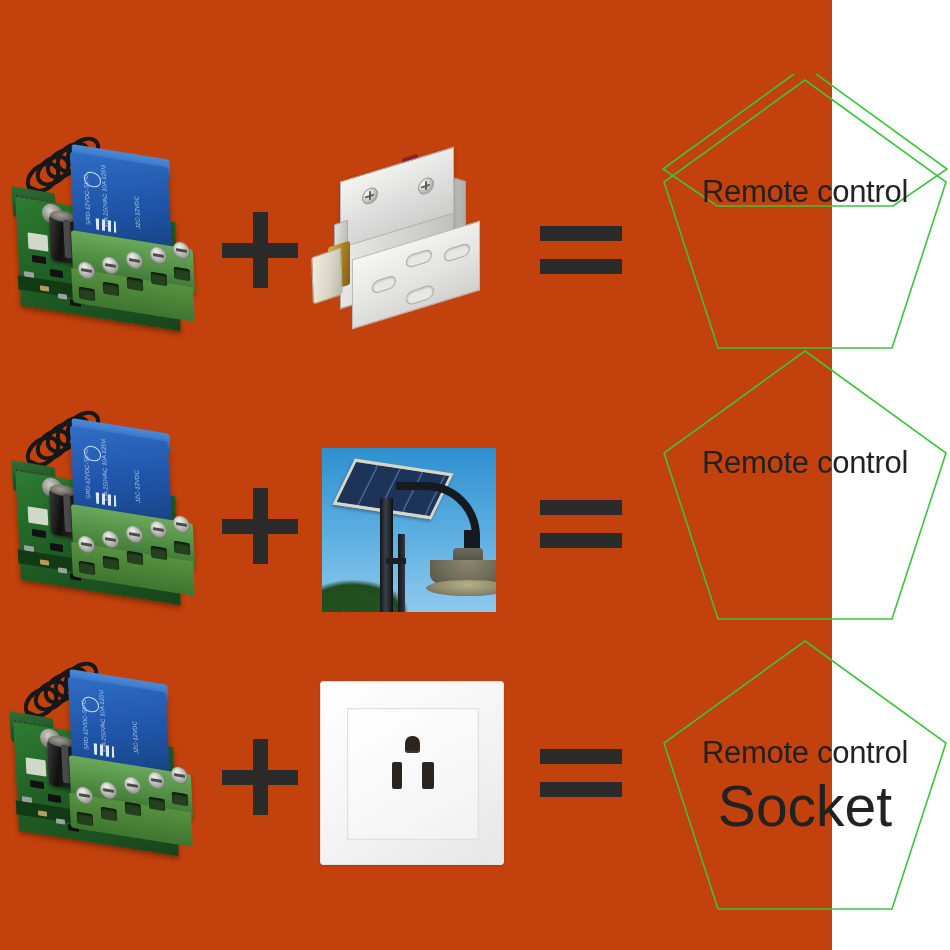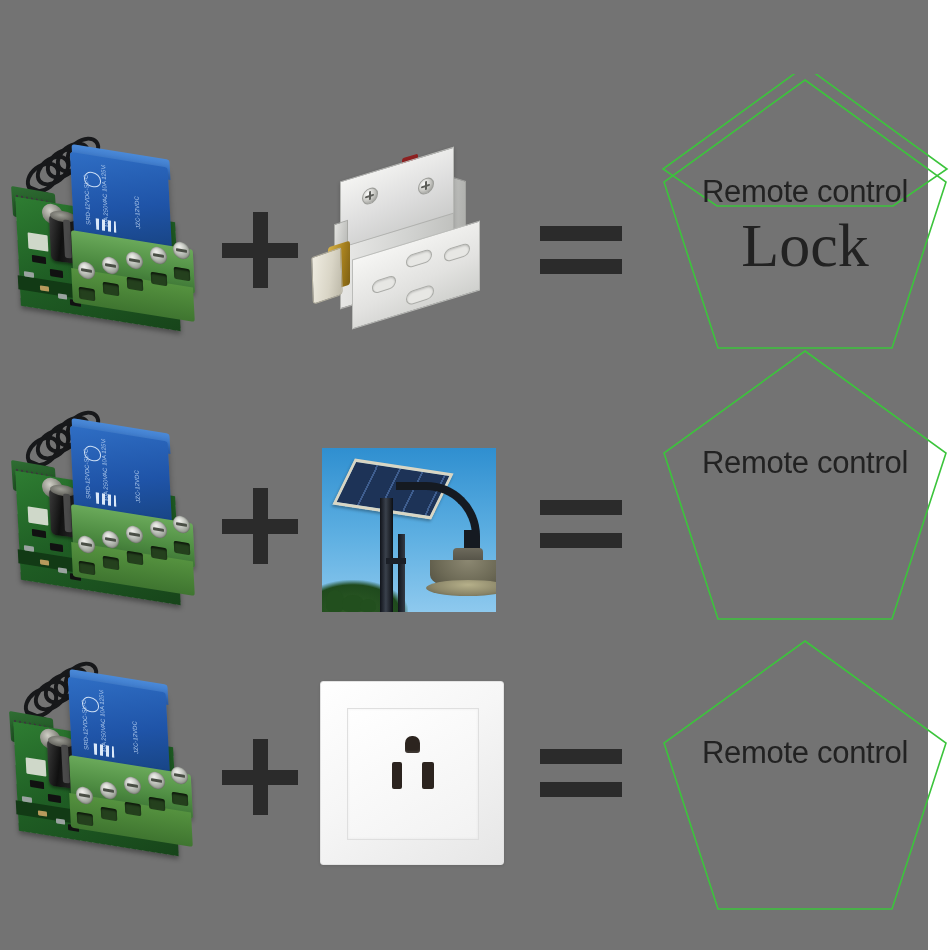--- a/index.html
+++ b/index.html
@@ -8,23 +8,23 @@
     background: #ffffff;
   }
   body {
     width: 950px;
     height: 950px;
     font-family: "Liberation Sans", sans-serif;
     overflow: hidden;
   }
   #page {
     position: relative;
-    width: 928px;
+    width: 832px;
     height: 950px;
-    background: #737373;
+    background: #c2410c;
   }
 
   
   .row {
     position: absolute;
     left: 0;
     width: 950px;
   }
   .cell {
     position: absolute;
@@ -704,21 +704,20 @@
       <div class="bar b1"></div>
         <div class="bar b2"></div>
     </div>
 
     <div class="pentagon-wrap" style="left:660px;top:-56px;">
       <svg viewBox="0 0 290 276" preserveAspectRatio="none">
         <polygon points="145,132 287,235 233,272 57,272 3,235" fill="none" stroke="#3cc43c" stroke-width="1.6" transform="translate(0,-140) scale(1,1)"></polygon>
         <polygon points="145,6 286,108 232,274 58,274 4,108" fill="none" stroke="#3cc43c" stroke-width="1.6"></polygon>
       </svg>
       <div class="pent-text pent-title">Remote control</div>
-      <div class="pent-text pent-sub serif">Lock</div>
     </div>
   </div>
 
   <div class="row" style="top:400px;height:230px;">
 
     <div class="relay cell" style="left:10px;top:12px;">
       <div class="coil">
         <div class="ring" style="left:2px;top:26px;"></div>
         <div class="ring" style="left:12px;top:19px;"></div>
         <div class="ring" style="left:22px;top:12px;"></div>
@@ -875,16 +874,17 @@
     <div class="op-eq" style="left:540px;top:104px;">
       <div class="bar b1"></div>
         <div class="bar b2"></div>
     </div>
 
     <div class="pentagon-wrap" style="left:660px;top:-10px;">
       <svg viewBox="0 0 290 276" preserveAspectRatio="none">
         <polygon points="145,6 286,108 232,274 58,274 4,108" fill="none" stroke="#3cc43c" stroke-width="1.6"></polygon>
       </svg>
       <div class="pent-text pent-title">Remote control</div>
+      <div class="pent-text pent-sub">Socket</div>
     </div>
   </div>
 
 </div>
 
 </body></html>

